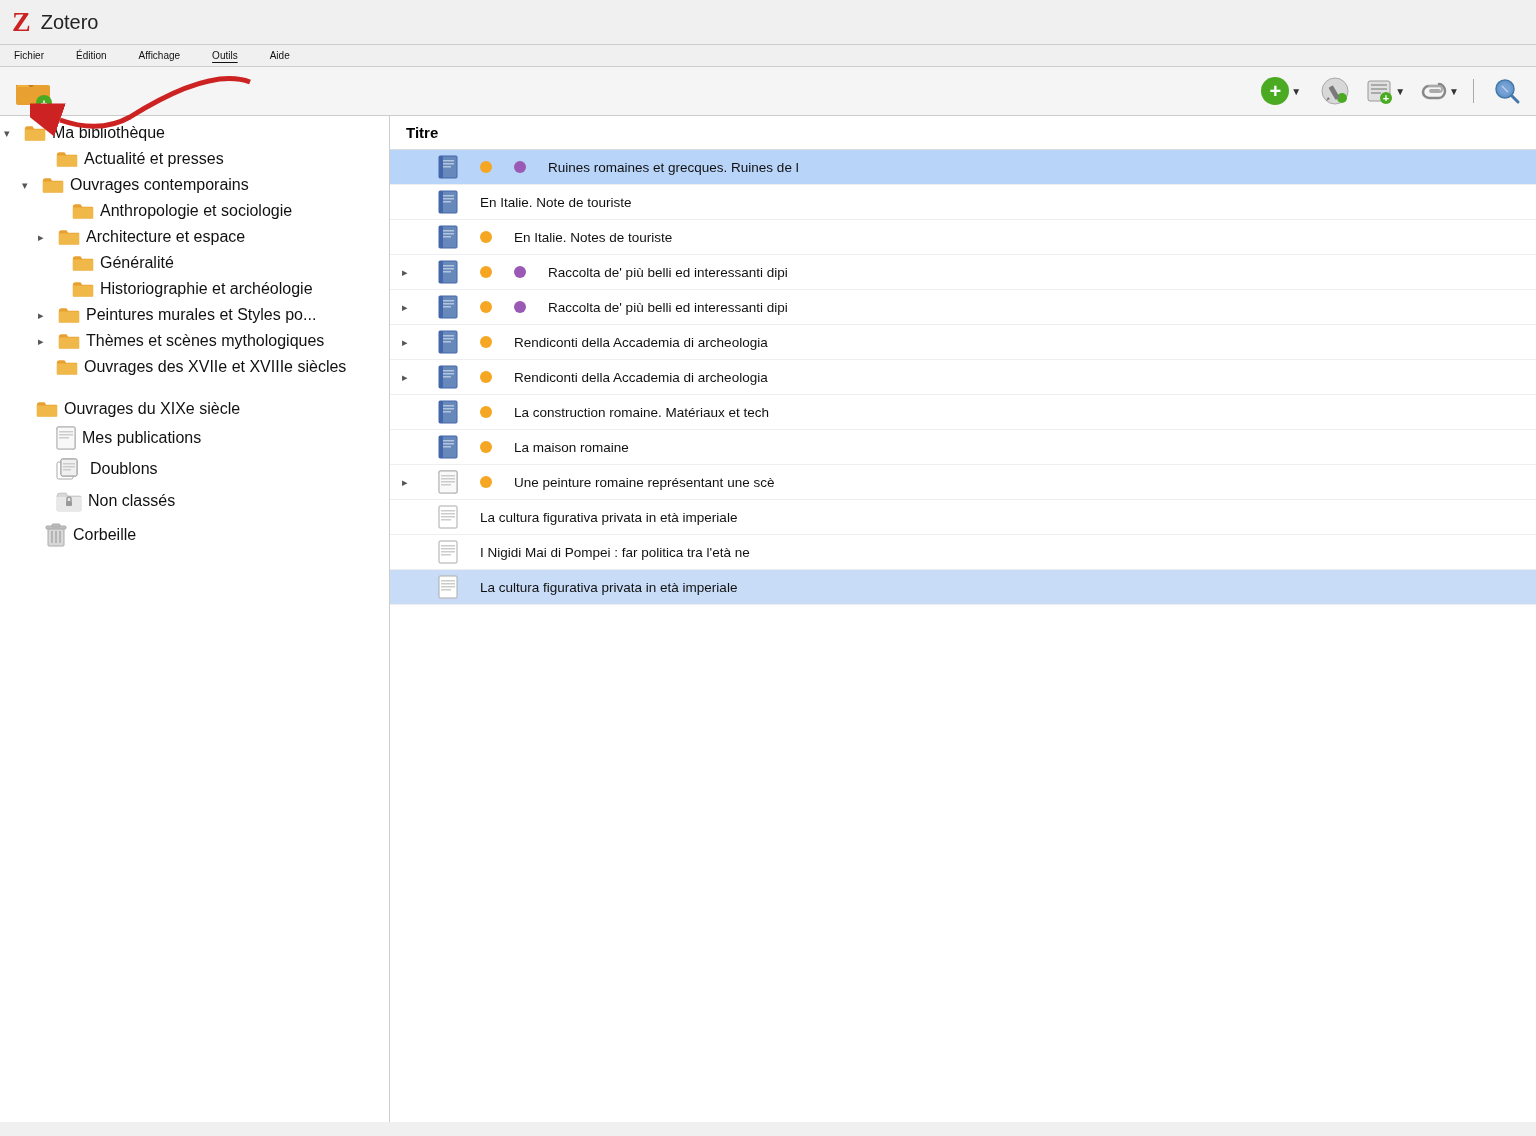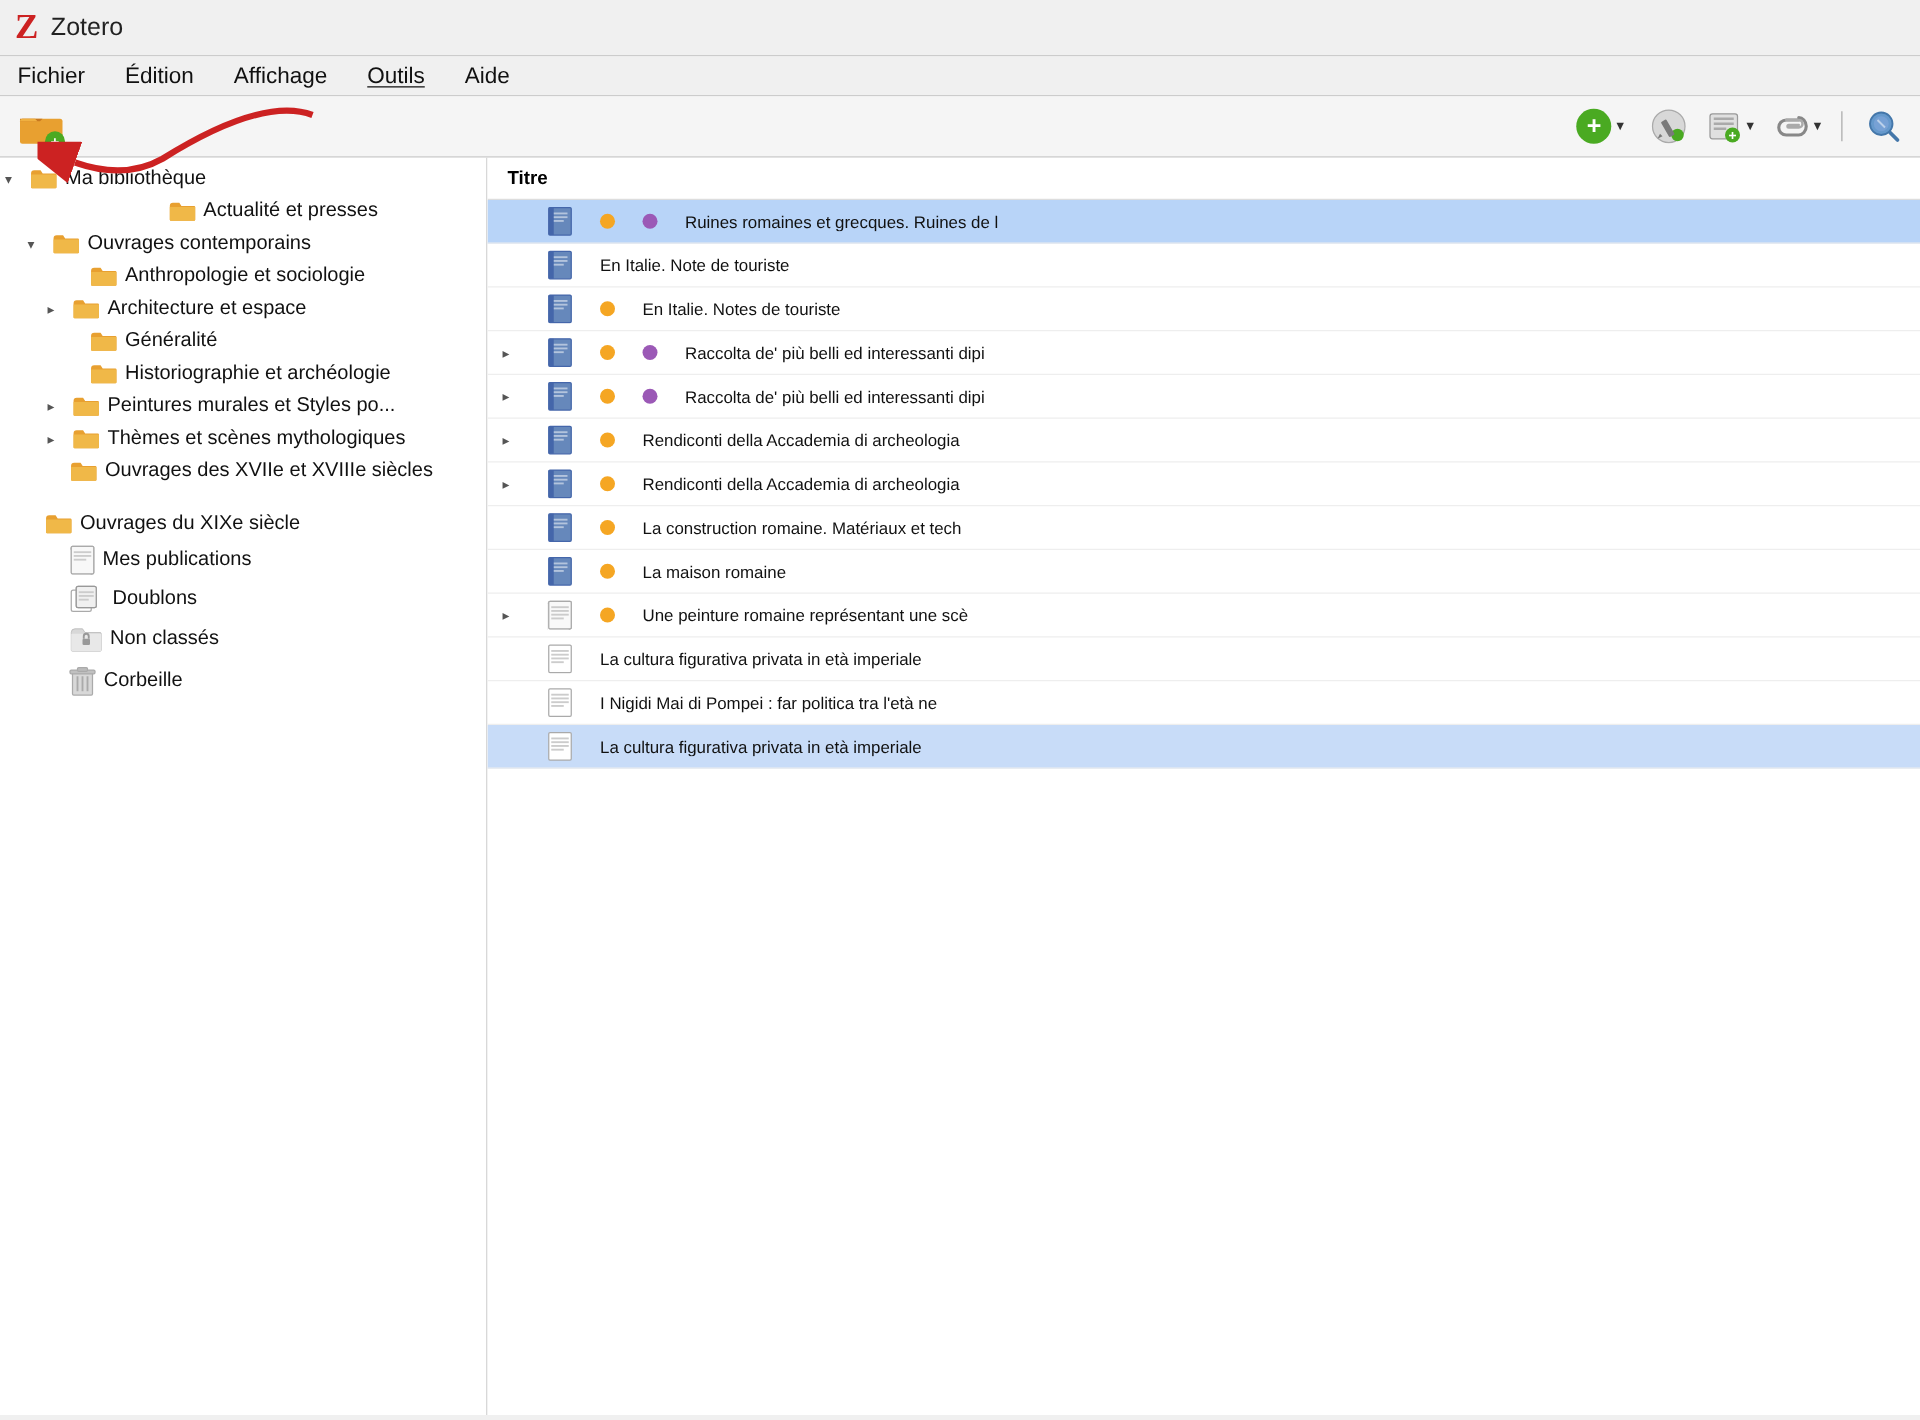--- a/index.html
+++ b/index.html
@@ -37,21 +37,21 @@
     
     .menu-bar {
       display: flex;
       align-items: center;
       background: #f0f0f0;
       padding: 2px 8px;
       gap: 20px;
       border-bottom: 1px solid #ccc;
     }
     .menu-bar .menu-item {
-      font-size: 18px;
+      font-size: 10px;
       color: #111;
       cursor: pointer;
       padding: 3px 6px;
       border-radius: 3px;
       text-decoration: none;
     }
     .menu-item-edition {
       text-decoration: underline;
       text-underline-offset: 3px;
     }
@@ -304,21 +304,21 @@
 
     <div class="sidebar-item" style="padding-left: 4px;">
       <span class="expand-arrow">▾</span>
       <svg class="folder-svg" viewBox="0 0 26 20">
         <path d="M1 5 Q1 2 4 2 L10 2 L12 5 L24 5 Q25 5 25 6 L25 18 Q25 19 24 19 L2 19 Q1 19 1 18 Z" fill="#e8a030"></path>
         <path d="M1 6 L25 6 L25 18 Q25 19 24 19 L2 19 Q1 19 1 18 Z" fill="#f0b848"></path>
       </svg>
       <span class="item-label">Ma bibliothèque</span>
     </div>
 
-    <div class="sidebar-item" style="padding-left: 36px; justify-content: center;">
+    <div class="sidebar-item" style="padding-left: 36px;">
       <span class="expand-arrow" style="visibility:hidden;">▸</span>
       <svg class="folder-svg" viewBox="0 0 26 20">
         <path d="M1 5 Q1 2 4 2 L10 2 L12 5 L24 5 Q25 5 25 6 L25 18 Q25 19 24 19 L2 19 Q1 19 1 18 Z" fill="#e8a030"></path>
         <path d="M1 6 L25 6 L25 18 Q25 19 24 19 L2 19 Q1 19 1 18 Z" fill="#f0b848"></path>
       </svg>
       <span class="item-label">Actualité et presses</span>
     </div>
 
     <div class="sidebar-item" style="padding-left: 22px;">
       <span class="expand-arrow">▾</span>
@@ -433,21 +433,21 @@
 
         <path d="M1 8 Q1 5 4 5 L10 5 L12 8 L24 8 Q25 8 25 9 L25 22 Q25 23 24 23 L2 23 Q1 23 1 22 Z" fill="#d8d8d8" stroke="#aaa" stroke-width="0.5"></path>
         <path d="M1 9 L25 9 L25 22 Q25 23 24 23 L2 23 Q1 23 1 22 Z" fill="#e8e8e8"></path>
 
         <rect x="10" y="13" width="6" height="5" rx="1" fill="#999"></rect>
         <path d="M11 13 L11 11 Q11 9 13 9 Q15 9 15 11 L15 13" fill="none" stroke="#999" stroke-width="1.5"></path>
       </svg>
       <span class="item-label">Non classés</span>
     </div>
 
-    <div class="sidebar-item" style="padding-left: 35px;">
+    <div class="sidebar-item" style="padding-left: 25px;">
       <span class="expand-arrow" style="visibility:hidden;">▸</span>
       <svg width="22" height="26" viewBox="0 0 22 26">
         <rect x="3" y="6" width="16" height="18" rx="1" fill="#d8d8d8" stroke="#aaa" stroke-width="1"></rect>
         <rect x="1" y="4" width="20" height="3" rx="1" fill="#c0c0c0" stroke="#aaa" stroke-width="1"></rect>
         <rect x="7" y="2" width="8" height="3" rx="1" fill="#bbb" stroke="#aaa" stroke-width="1"></rect>
         <line x1="7" y1="9" x2="7" y2="21" stroke="#aaa" stroke-width="1.5"></line>
         <line x1="11" y1="9" x2="11" y2="21" stroke="#aaa" stroke-width="1.5"></line>
         <line x1="15" y1="9" x2="15" y2="21" stroke="#aaa" stroke-width="1.5"></line>
       </svg>
       <span class="item-label">Corbeille</span>

